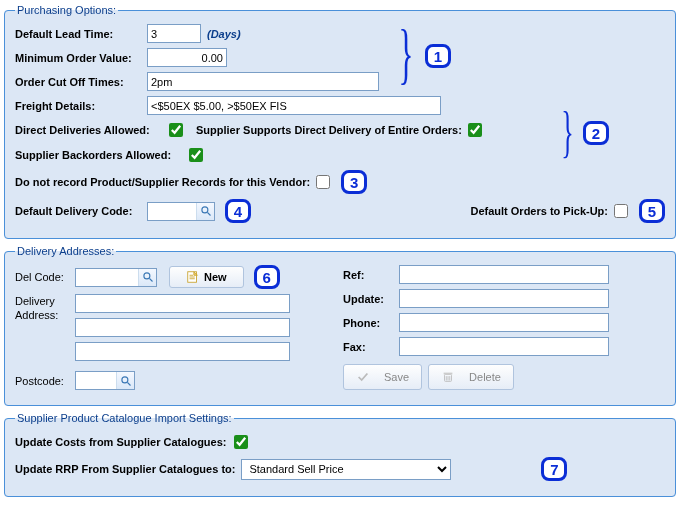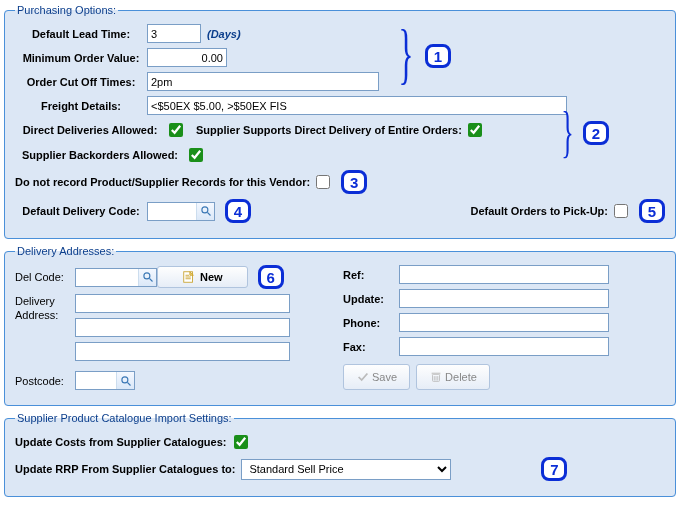--- a/index.html
+++ b/index.html
@@ -39,28 +39,28 @@
     text-align: center;
   }
   input.text, select.select {
     border: 1px solid #7a9ec6;
     background: #fff;
     height: 19px;
     font-size: 11px;
     padding: 1px 3px;
   }
   input.text.right { text-align: right; }
-  input.text.wide { width: 420px; }
+  input.text.wide { width: 294px; }
   input[type=checkbox] {
     width: 14px; height: 14px;
     accent-color: #1a8f1a;
     vertical-align: middle;
   }
   .row { margin-bottom: 5px; display:flex; align-items:center; position:relative; }
-  .row .lbl { width: 132px; text-align: center; }
+  .row .lbl { width: 132px; }
   .callout {
     position: absolute;
     display: inline-flex;
     align-items: center;
     justify-content: center;
     border: 3px solid #0b2ed6;
     border-radius: 8px;
     background: #fff;
     color: #0b2ed6;
     font-weight: bold;
@@ -88,32 +88,32 @@
   .lookup input { border: none; outline: none; height: 17px; width: 48px; font-size:11px; padding:0 2px; }
   .lookup .mag {
     width: 18px; height: 17px;
     display:flex; align-items:center; justify-content:center;
     background: linear-gradient(#f4f8ff,#dbe8f8);
     border-left:1px solid #cde;
   }
   .mag svg { width:12px; height:12px; }
   .newbtn {
     display:inline-flex; align-items:center;
-    height:22px; padding:0 24px; margin-left:0;
+    height:22px; padding:0 16px; margin-left:12px;
     border:1px solid #b0c4de; border-radius:3px;
     background:linear-gradient(#fefefe,#e6edf7);
     font-size:11px; font-weight:bold; cursor:pointer;
     gap:4px;
   }
   .actbtn {
     display:inline-flex; align-items:center; justify-content:flex-end;
     height:26px; padding:0 12px;
     border:1px solid #b0c4de; border-radius:3px;
     background:linear-gradient(#fefefe,#e6edf7);
-    font-size:11px; color:#888; gap:2px;
+    font-size:11px; color:#888; gap:14px;
   }
   .da-grid { display:flex; gap:18px; }
   .da-col { flex:0 0 auto; }
   .da-row { display:flex; align-items:center; margin-bottom:5px; }
   .da-row .dlbl { width:60px; font-weight:normal; }
   .da-row .dlbl2 { width:56px; font-weight:bold; }
   .stackinput { width:215px; height:19px; border:1px solid #7a9ec6; background:#fff; margin-bottom:5px; display:block; }
   .rinput { width:210px; height:19px; border:1px solid #7a9ec6; background:#fff; }
   .btnrow { margin-top:8px; display:flex; gap:6px; }
   select.select.wide { width:210px; height:21px; }

